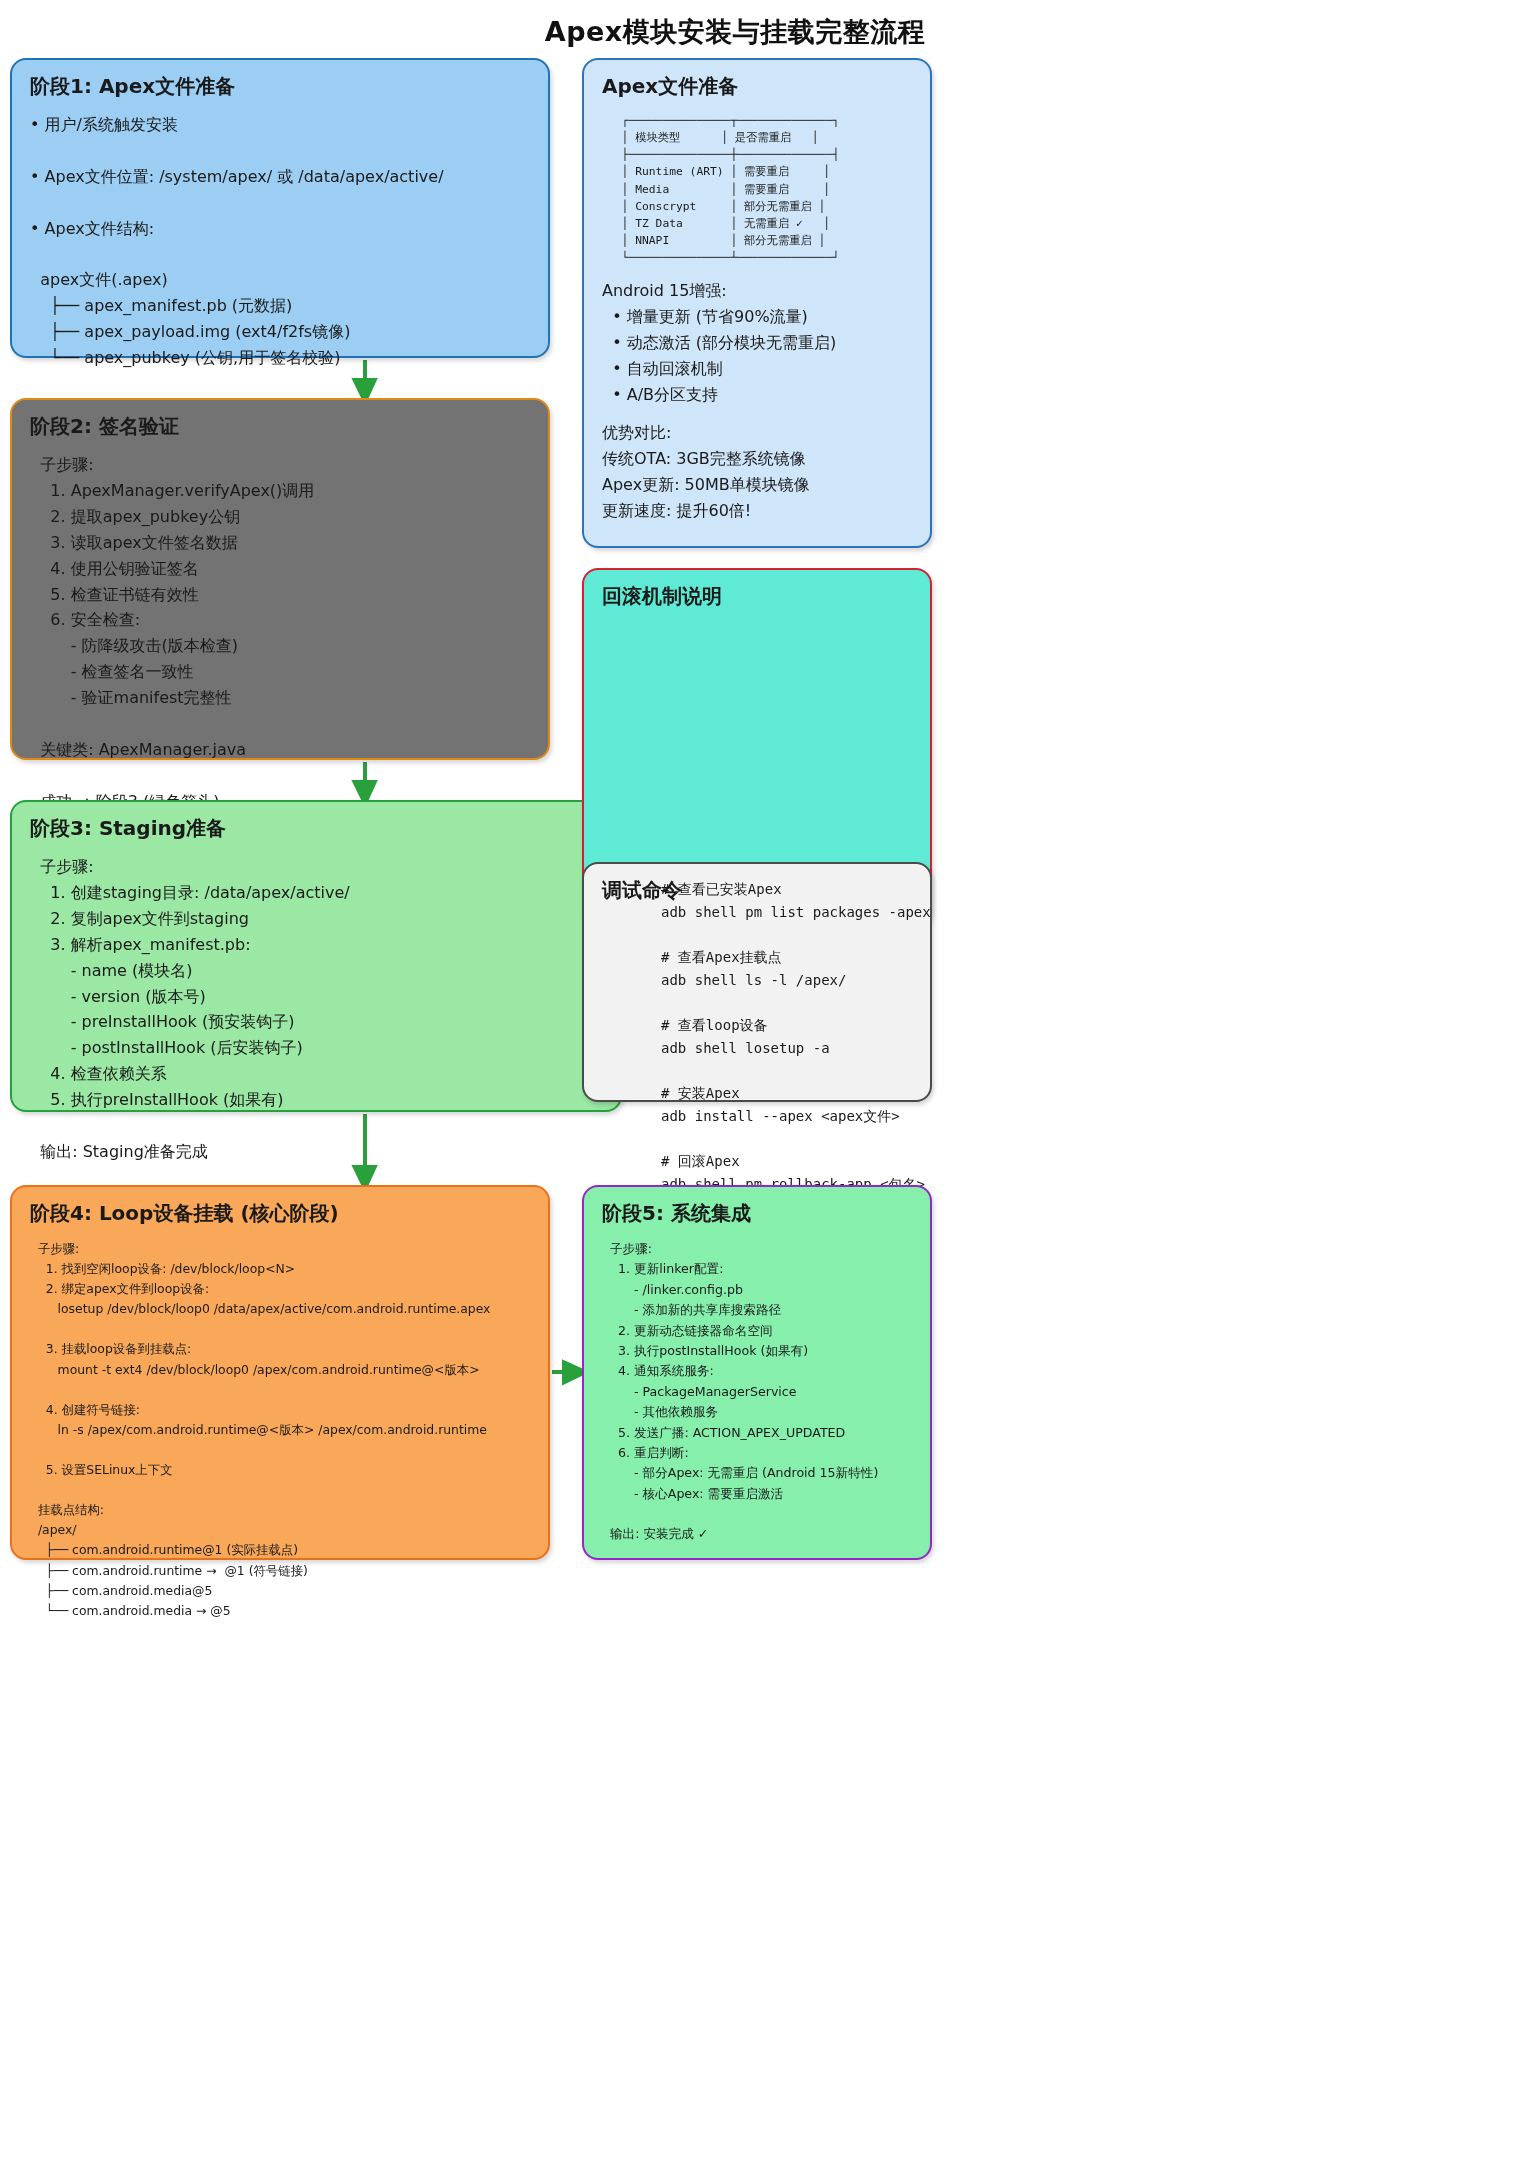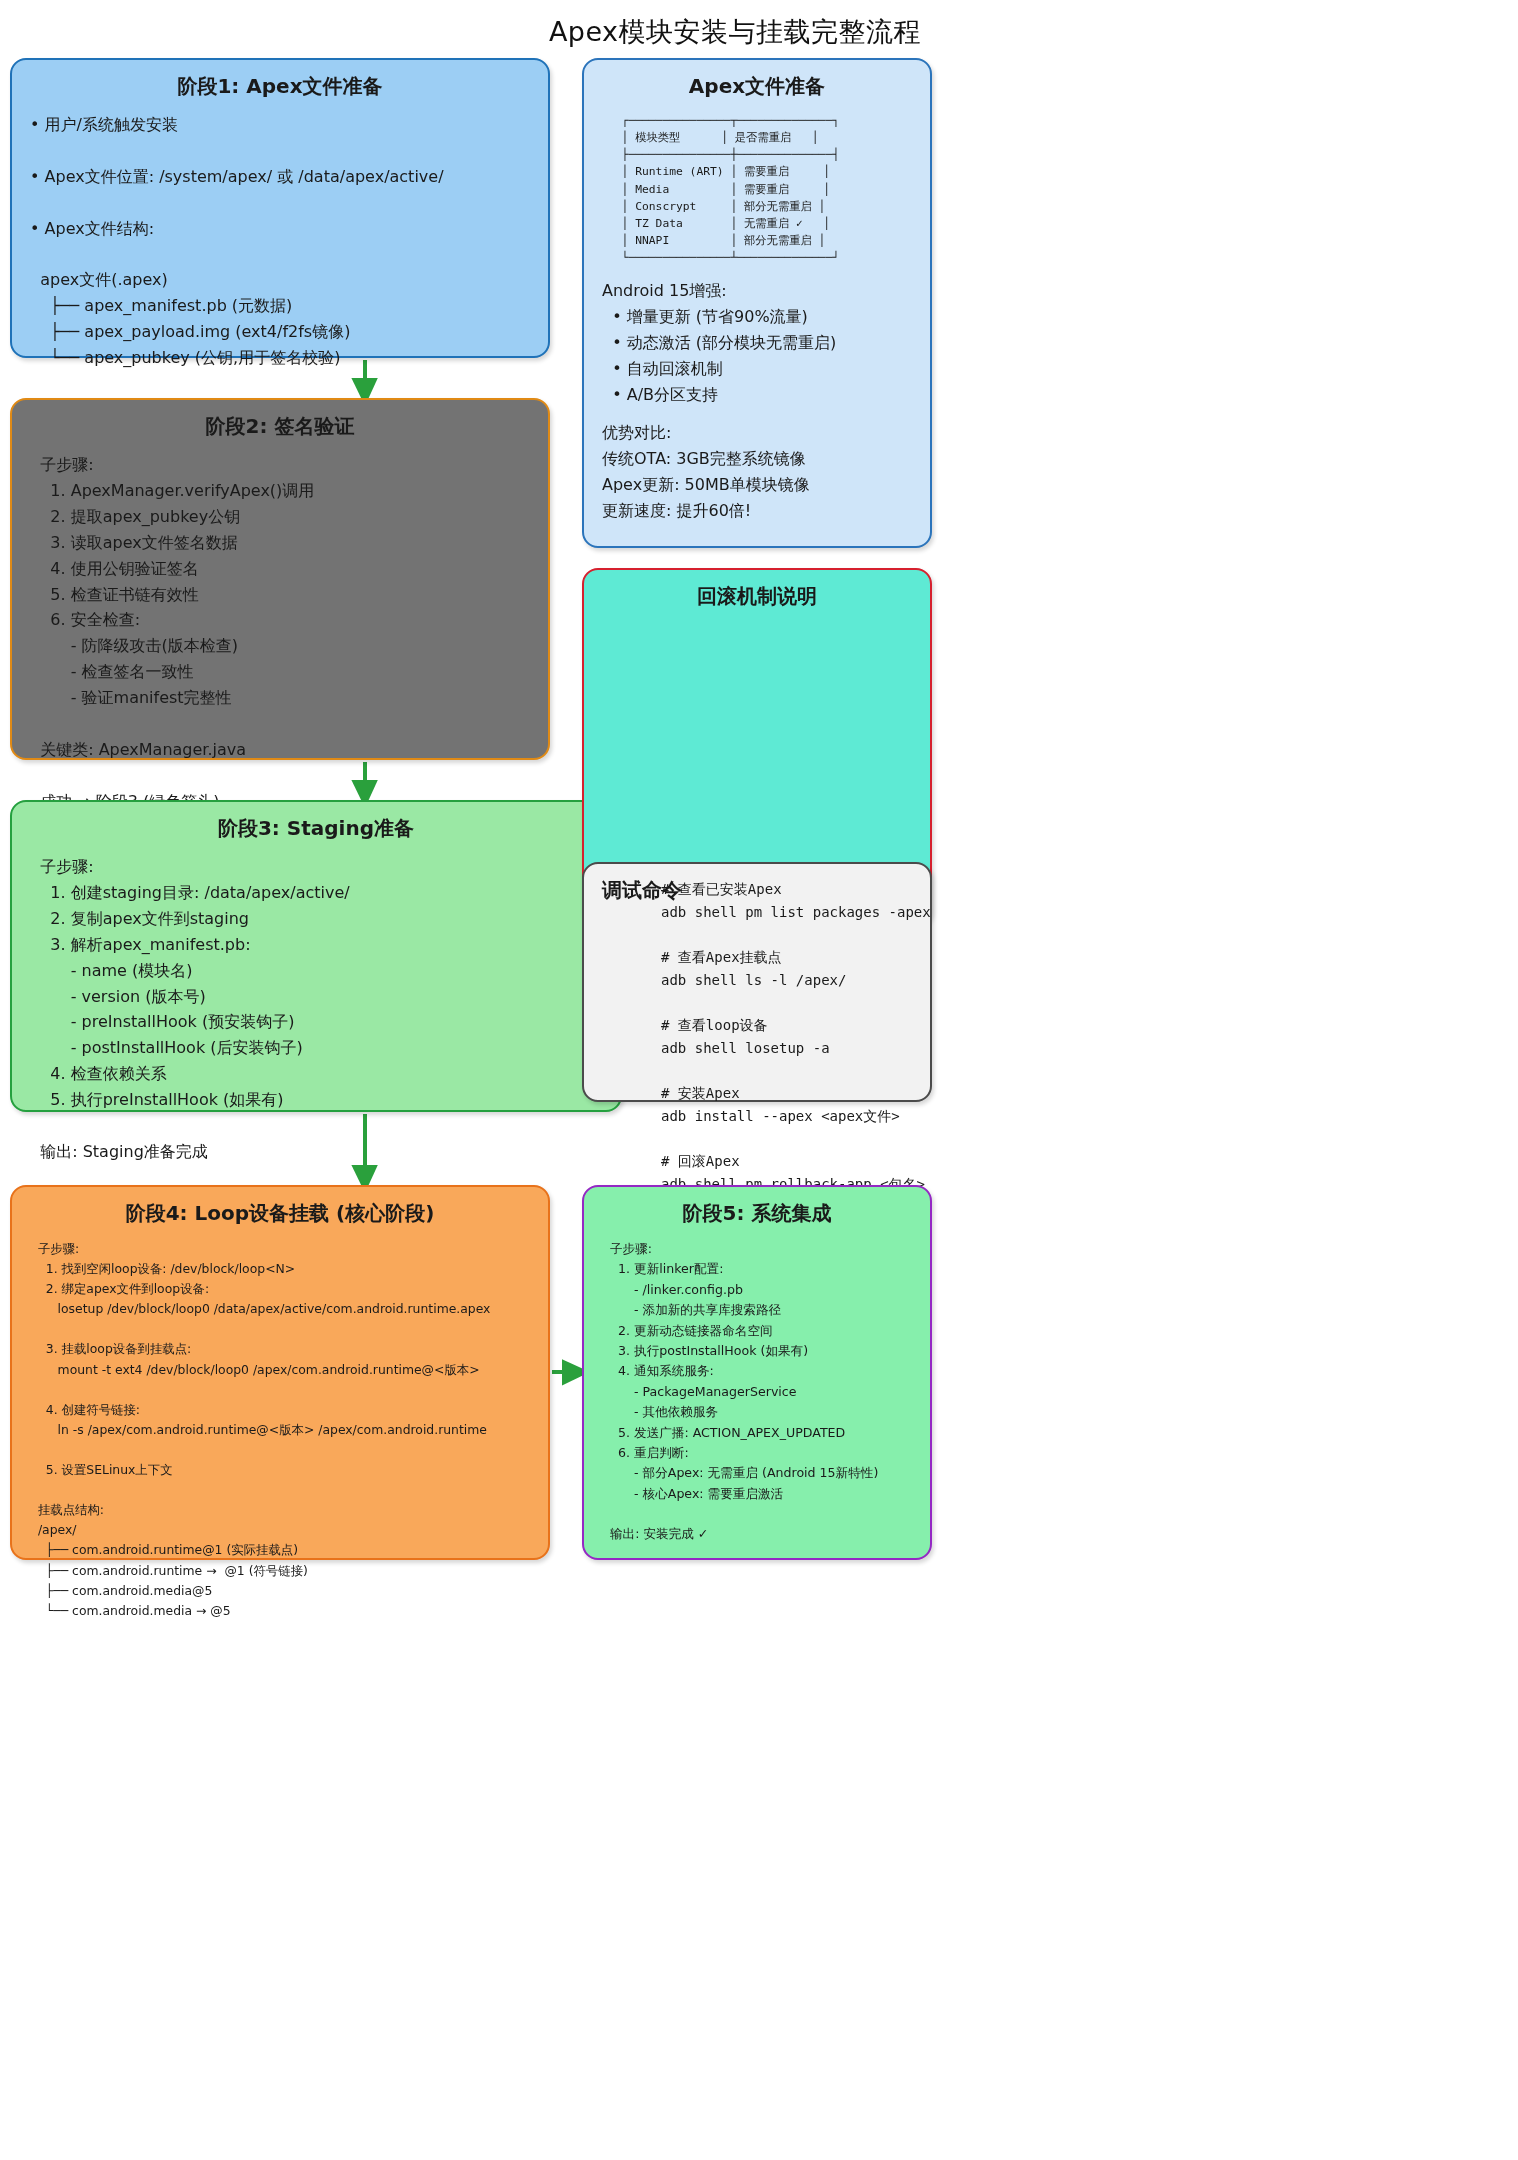--- a/index.html
+++ b/index.html
@@ -20,38 +20,37 @@
     width: 1518px;
     height: 2160px;
   }
   .title {
     position: absolute;
     left: 0;
     top: 14px;
     width: 1470px;
     text-align: center;
     font-size: 27px;
-    font-weight: 400;
+    font-weight: 700;
     letter-spacing: 0.5px;
     color: #111;
   }
   .box {
     position: absolute;
     border-radius: 16px;
     box-sizing: border-box;
     padding: 14px 18px 14px 18px;
     box-shadow: 2px 3px 4px rgba(0,0,0,0.16);
   }
   .box-title {
     font-size: 20px;
     font-weight: 600;
     margin: 0 0 14px 0;
     line-height: 1.2;
     white-space: pre;
-    text-align: center;
   }
   .box-body {
     font-size: 16px;
     line-height: 1.62;
     white-space: pre;
   }
   .mono-body {
     font-family: "DejaVu Sans Mono", monospace;
     font-size: 14px;
     line-height: 1.62;

